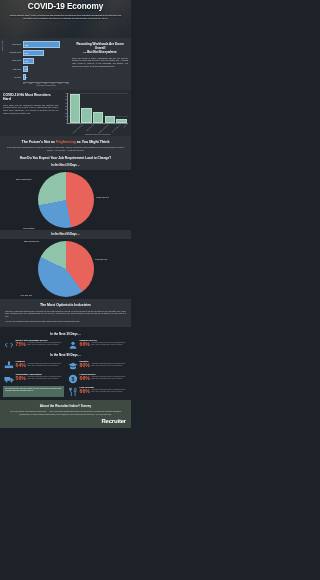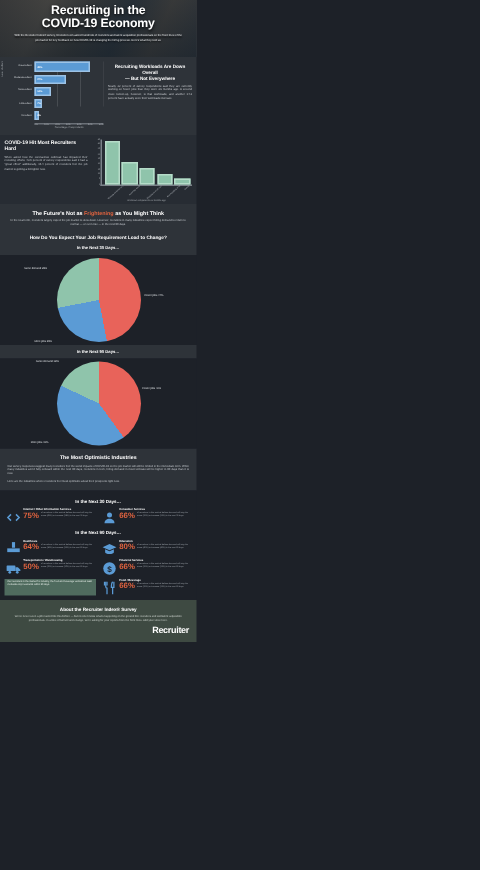--- a/index.html
+++ b/index.html
@@ -191,21 +191,20 @@
   .footer-body { margin-top: 2px; font-size: 1.8px; line-height: 2.6px; color: #cdd3ce; text-align: center; }
   .footer-logo { margin-top: 3px; text-align: right; font-size: 6px; font-weight: bold; color: #ffffff; letter-spacing: -0.2px; }
 </style>
 </head>
 <body>
 
 <div class="page">
 
   <div class="hero">
     <div class="hero-title">
-      <div>Recruiting in the</div>
       <div>COVID-19 Economy</div>
     </div>
     <div class="hero-sub">With the Recruiter Index® survey, Recruiter.com asked hundreds of recruiters and talent acquisition professionals on the front lines of the job market for key feedback on how COVID-19 is changing the hiring process. Here's what they told us.</div>
   </div>
 
   <div class="sec1">
     <div class="sec1-left">
       <div class="hbar-wrap" id="hbar-wrap">
         <div class="hbar-grid"></div>
         <div class="yaxis-title">Level of effect</div>

